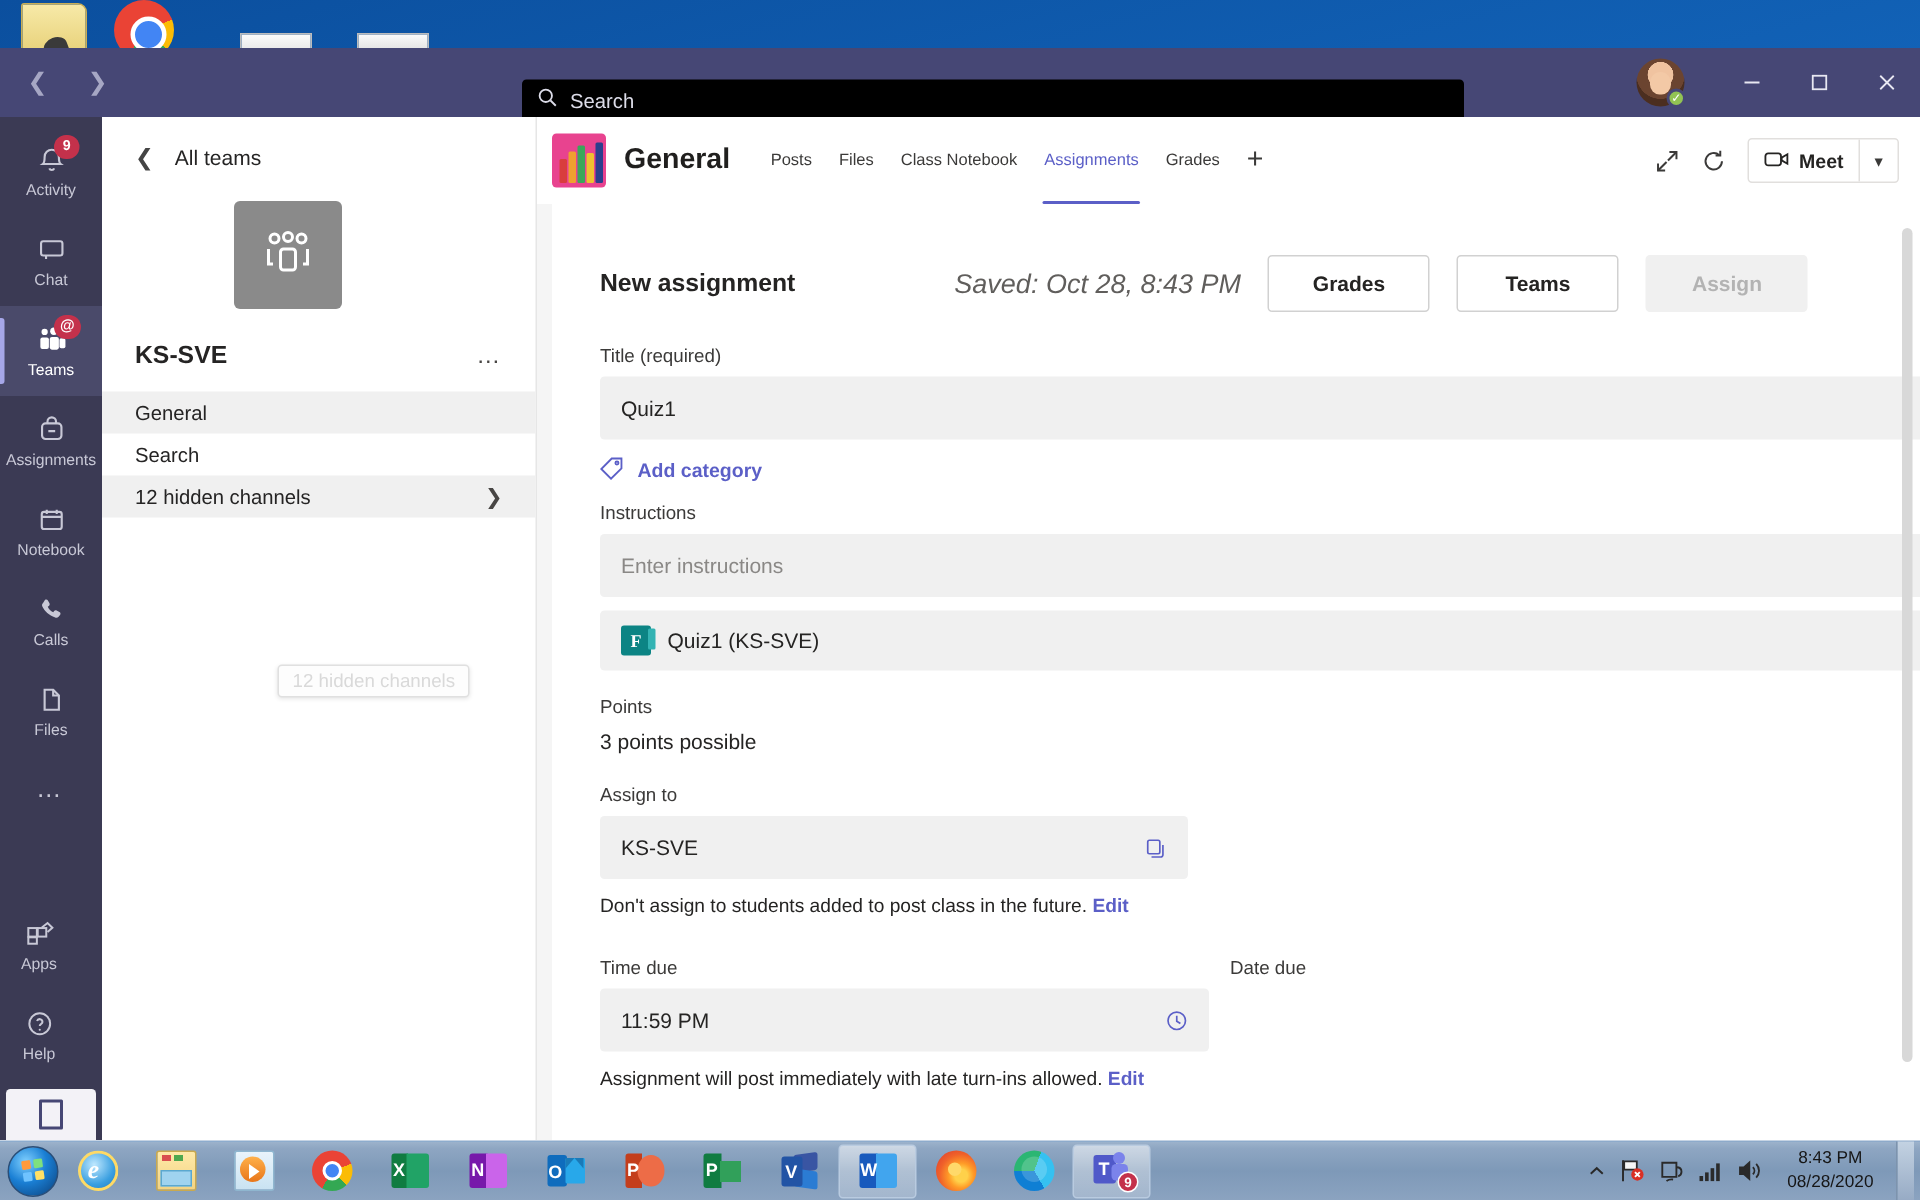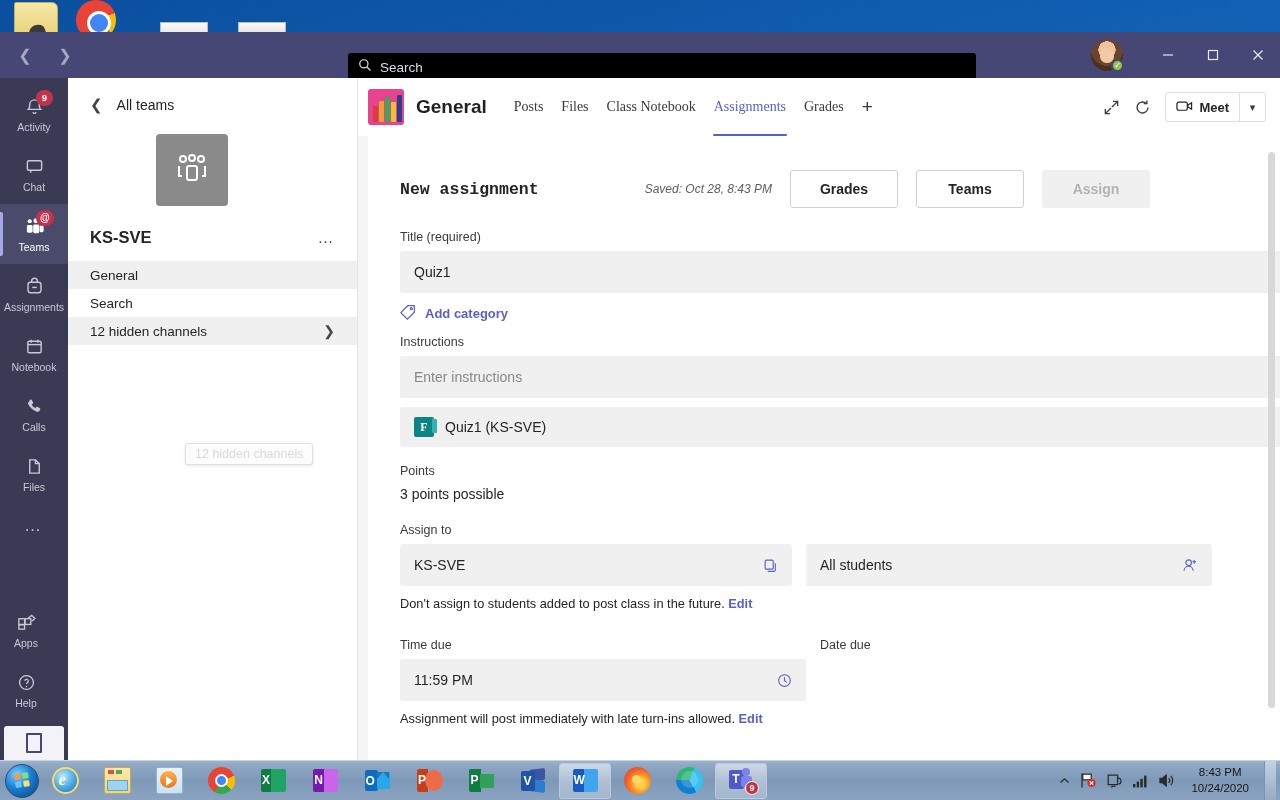--- a/index.html
+++ b/index.html
@@ -159,22 +159,22 @@
     height: 58px; background:#fff; display:flex; align-items:center;
     padding-left: 10px; position:relative;
   }
   #chan-icon {
     width: 36px; height: 36px; border-radius:3px; margin-right:12px;
     background:#e8438f; position:relative; overflow:hidden; flex:none;
   }
   .pencil { position:absolute; bottom:3px; width:5px; border-radius:1px; }
   #chan-title { font-size:19px; font-weight:700; color:#201f1e; margin-right:18px; }
   .tab {
-    font-size:14px; color:#3b3a39; padding: 0 9px; height:58px;
-    display:flex; align-items:center; position:relative;font-family:Liberation Serif, serif;
+    font-size:11px; color:#3b3a39; padding: 0 9px; height:58px;
+    display:flex; align-items:center; position:relative;
   }
   .tab.active { color:#5b5fc7; }
   .tab.active:after {
     content:""; position:absolute; left:8px; right:8px; bottom:0; height:2.5px;
     background:#5b5fc7; border-radius:2px;
   }
   #tab-add { font-size:19px; color:#3b3a39; padding:0 9px; display:flex; align-items:center; height:58px; }
   #header-right { position:absolute; right:14px; top:0; height:58px; display:flex; align-items:center; gap:14px; }
   .hicon { color:#3b3a39; display:flex; align-items:center; }
   #meet-btn {
@@ -186,22 +186,22 @@
 
   
   #scroll-area { position:absolute; left:0; right:0; top:58px; bottom:0; background:#f5f5f5; }
   #assign-card {
     position:absolute; left:10px; top:0px; width:1210px; height:624px;
     background:#fff;
   }
   #card-head {
     display:flex; align-items:center; padding: 34px 0 0 32px; gap:0;
   }
-  #new-assign-title { font-size:16.5px; font-weight:600; color:#252423;font-family:Liberation Mono, monospace; }
-  #saved-text { font-style:italic; font-size:12px; color:#605e5c; margin-left:106px; }
+  #new-assign-title { font-size:16.5px; font-weight:600; color:#252423; }
+  #saved-text { font-style:italic; font-size:18px; color:#605e5c; margin-left:106px; }
   .btn {
     height:38px; border:1px solid #d1d1d1; background:#fff; border-radius:3px;
     font-size:14px; color:#252423; font-weight:600;
     display:flex; align-items:center; justify-content:center;
   }
   #btn-discard { width:108px; margin-left:18px; }
   #btn-save { width:108px; margin-left:18px; }
   #btn-assign { width:108px; margin-left:18px; background:#f0f0f0; border-color:#f0f0f0; color:#b3b3b3; }
 
   .field-label { font-size:12.5px; color:#3b3a39; }
@@ -585,31 +585,20 @@
             <div id="points-value">3 points possible</div>
 
             <div class="field-label" id="assignto-label">Assign to</div>
             <div class="two-col">
               <div class="input-box col-l">
                 <span>KS-SVE</span>
                 <span class="input-ico">
                   <svg width="15" height="15" viewBox="0 0 16 16" fill="none" stroke="#5b5fc7" stroke-width="1.2">
                     <rect x="2.3" y="2.3" width="8.6" height="9.6" rx="1.2"></rect>
                       <path d="M5 14.2h6.6a1.5 1.5 0 0 0 1.5-1.5V5.6"></path>
-                  </svg>
-                </span>
-              </div>
-              <div class="input-box col-r">
-                <span>All students</span>
-                <span class="input-ico">
-                  <svg width="16" height="15" viewBox="0 0 17 16" fill="none" stroke="#5b5fc7" stroke-width="1.2">
-                    <circle cx="7" cy="5" r="3"></circle>
-                      <path d="M2.2 13.6a4.8 4.8 0 0 1 9.6 0"></path>
-                      <line x1="13" y1="2" x2="13" y2="6"></line>
-                      <line x1="11" y1="4" x2="15" y2="4"></line>
                   </svg>
                 </span>
               </div>
             </div>
             <div class="helper">
               <span>Don't assign to students added to post class in the future.</span>
               <a href="#">Edit</a>
             </div>
 
             <div id="due-section">
@@ -796,17 +785,17 @@
     </div>
     <div class="tr">
       <svg width="18" height="15" viewBox="0 0 18 15" fill="none" stroke="#2a2a2a" stroke-width="1.25">
         <path d="M2 5.3h2.6L8.2 2.1v10.8L4.6 9.7H2z" fill="#2a2a2a"></path>
         <path d="M10.6 5.1a3.4 3.4 0 0 1 0 4.8"></path>
           <path d="M12.8 2.9a6.6 6.6 0 0 1 0 9.2"></path>
       </svg>
     </div>
     <div id="clock">
       <div>8:43 PM</div>
-      <div>10/24/2020</div>
+      <div>08/28/2020</div>
     </div>
     <div id="show-desktop"></div>
   </div>
 </div>
 
 </body></html>

